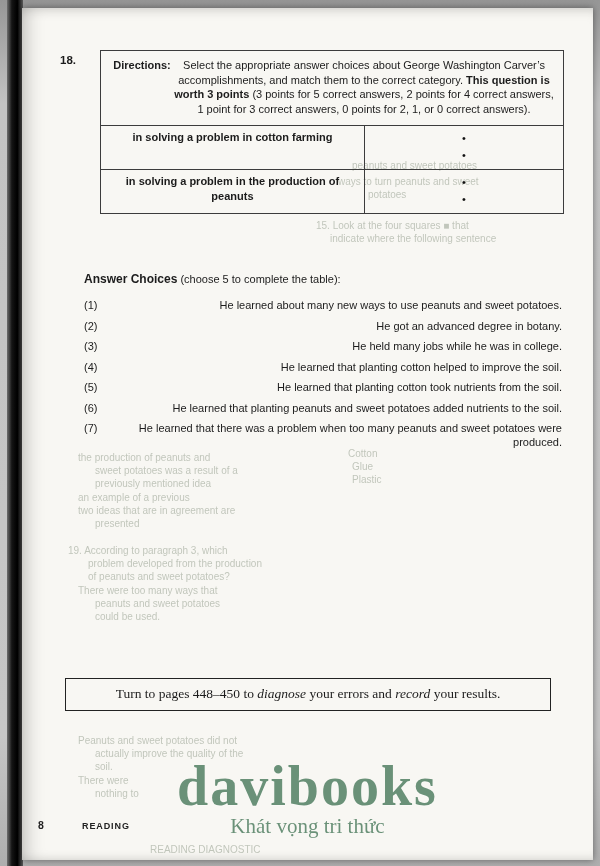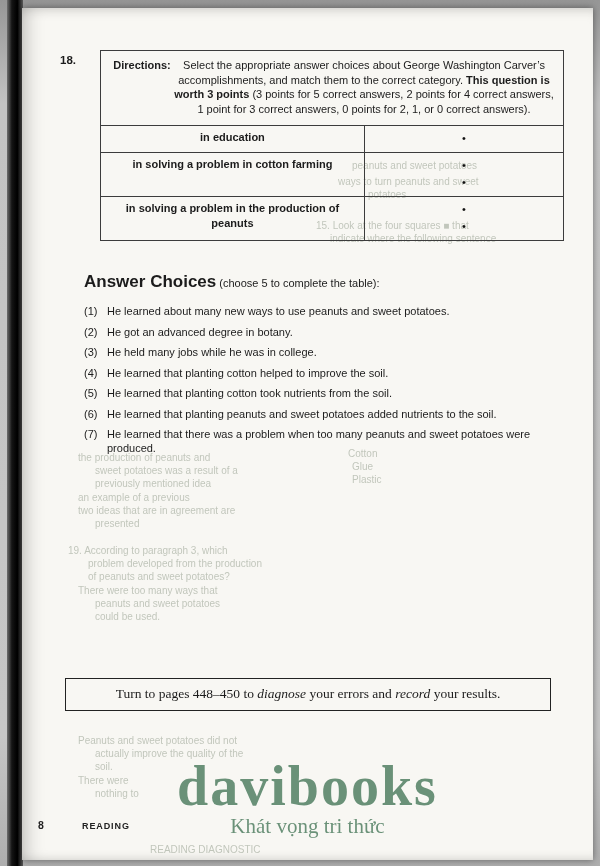--- a/index.html
+++ b/index.html
@@ -38,24 +38,24 @@
   .dirtext { font-size:11px; line-height:14.5px; flex:1; }
   .dirtext b { font-weight:bold; }
   .cat-table { width:100%; border-collapse:collapse; margin-top:-1px; table-layout:fixed; }
   .cat-table td { border:1px solid #3c3c3c; font-size:11px; vertical-align:top; padding:4px 8px 5px 8px; }
   td.cat { width:57%; font-weight:bold; line-height:15px; }
   td.bul { line-height:16px; }
   .bullet { display:block; font-size:11px; line-height:17px; color:#111; }
   
   .answers { position:absolute; left:62px; top:264px; width:478px; font-size:11px; color:#1c1c1c; }
   .ac-head { margin-bottom:12px; }
-  .ac-head b { font-size:17px; }
+  .ac-head b { font-size:12px; }
   .ac-item { display:flex; margin-bottom:6.5px; line-height:14px; }
   .ac-num { flex:none; width:23px; }
-  .ac-text { flex:1; }
+  .ac-text { flex:1;text-align:right; }
   
   .result-box {
     position:absolute; left:43px; top:670px; width:486px;
     border:1.5px solid #222; padding:7px 10px 8px 10px; text-align:center;
     font-family:"Liberation Serif", serif; font-size:13.5px; color:#1c1c1c;
   }
   .result-box i { font-style:italic; }
   
   .watermark {
     position:absolute; left:0; right:0; top:748px; text-align:center;
@@ -107,26 +107,20 @@
 
     <div class="qnum">18.</div>
 
     <div class="qblock">
       <div class="dirbox">
         <span class="dirlabel">Directions:</span>
         <span class="dirtext"><span>Select the appropriate answer choices about George Washington Carver’s accomplishments, and match them to the correct category. </span><b>This question is worth 3 points</b><span> (3 points for 5 correct answers, 2 points for 4 correct answers, 1 point for 3 correct answers, 0 points for 2, 1, or 0 correct answers).</span></span>
       </div>
       <table class="cat-table">
         <tbody>
-            <tr>
-          <td class="cat">in education</td>
-          <td class="bul">
-            <span class="bullet">•</span>
-          </td>
-        </tr>
         <tr>
           <td class="cat">in solving a problem in cotton farming</td>
           <td class="bul">
             <span class="bullet">•</span>
             <span class="bullet">•</span>
           </td>
         </tr>
         <tr>
           <td class="cat">in solving a problem in the production of peanuts</td>
           <td class="bul">

